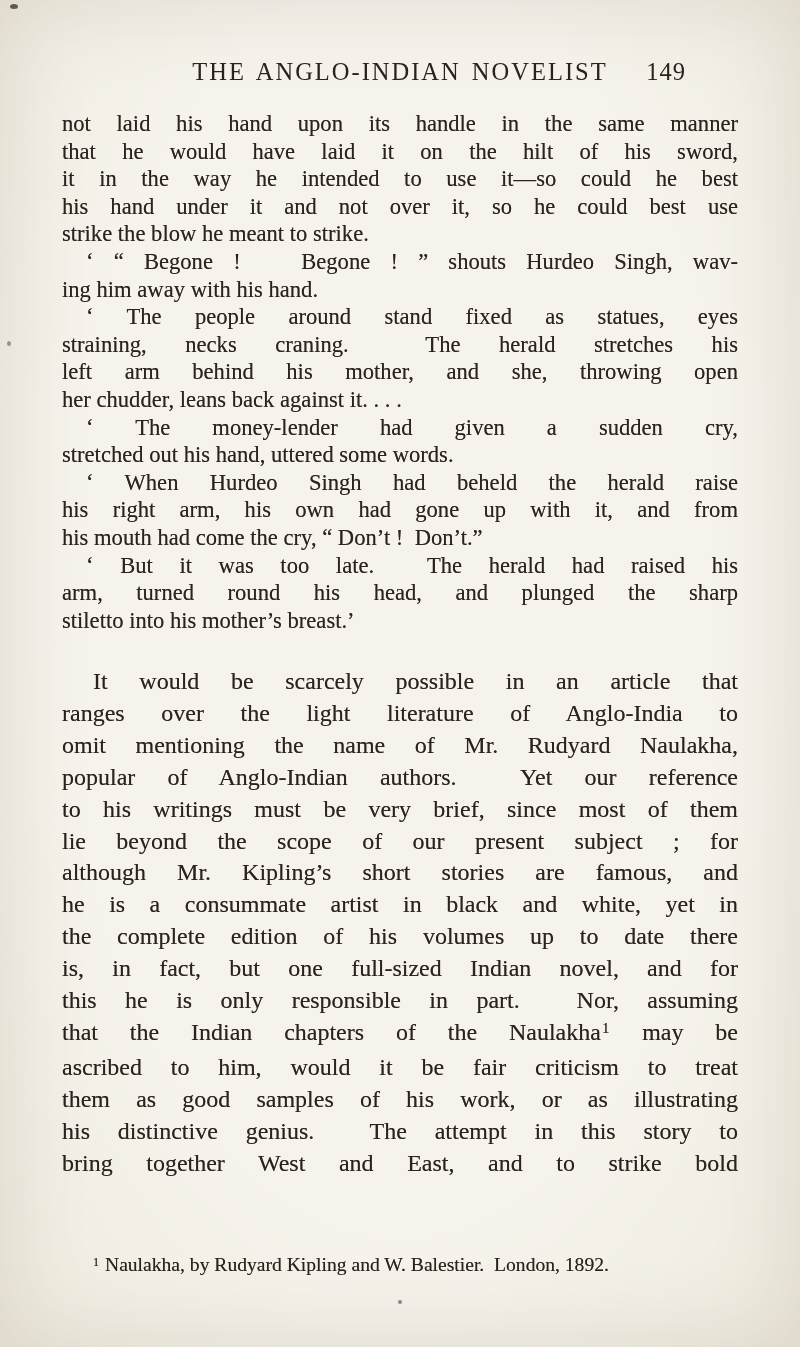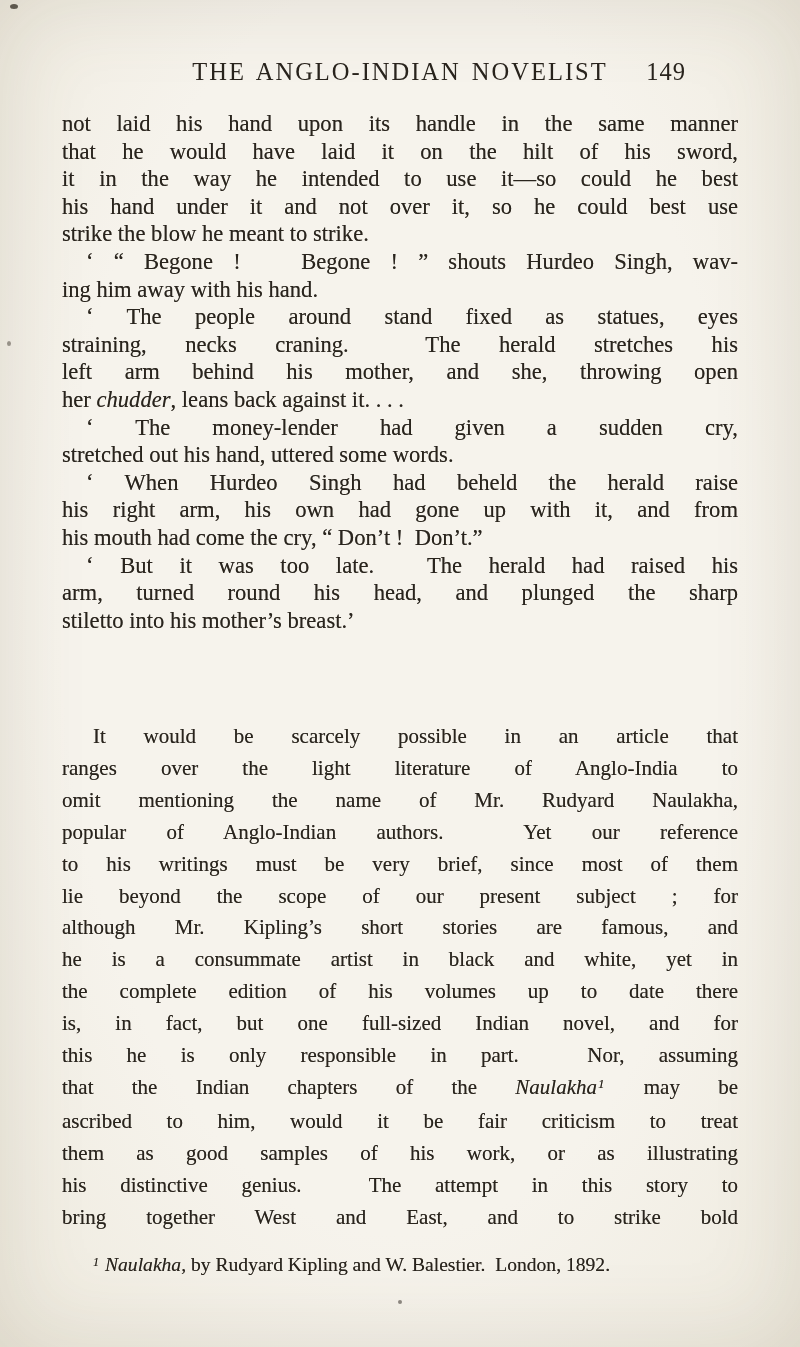--- a/index.html
+++ b/index.html
@@ -28,33 +28,33 @@
     letter-spacing: 2px;
     word-spacing: 3px;
   }
   .folio {
     position: absolute;
     top: 0; right: 52px;
     letter-spacing: 1px;
   }
   .textcol { position: absolute; left: 62px; width: 676px; }
   .quote   { top: 110px; font-size: 22.6px; line-height: 27.6px; }
-  .main-block { top: 721px; font-size: 21px; line-height: 31.9px; }
+  .main-block { top: 666px; font-size: 24px; line-height: 31.9px; }
   .footnote { top: 1253px; font-size: 19.6px; line-height: 24px; }
   .line {
     white-space: pre-wrap;
     text-align: right;
     text-align-last: left;
     text-shadow: 0 0 0.4px rgba(41, 36, 29, 0.55);
   }
   .line.just { text-align: justify; text-align-last: justify; }
   .quote .ind { text-indent: 24px; }
   .main-block .ind { text-indent: 31px; }
   .footnote .ind { text-indent: 30px; }
-  .ital { font-style: italic; }
+  .ital { }
   sup.fnmark {
     font-size: 62%;
     vertical-align: baseline;
     position: relative;
     top: -0.45em;
     margin: 0 1px;
   }
   .speck { position: absolute; background: rgba(46, 40, 32, 0.75); border-radius: 50%; }
   .speck-1 { top: 4px; left: 10px; width: 8px; height: 5px; }
   .speck-2 { top: 341px; left: 7px; width: 4px; height: 5px; opacity: .6; }

